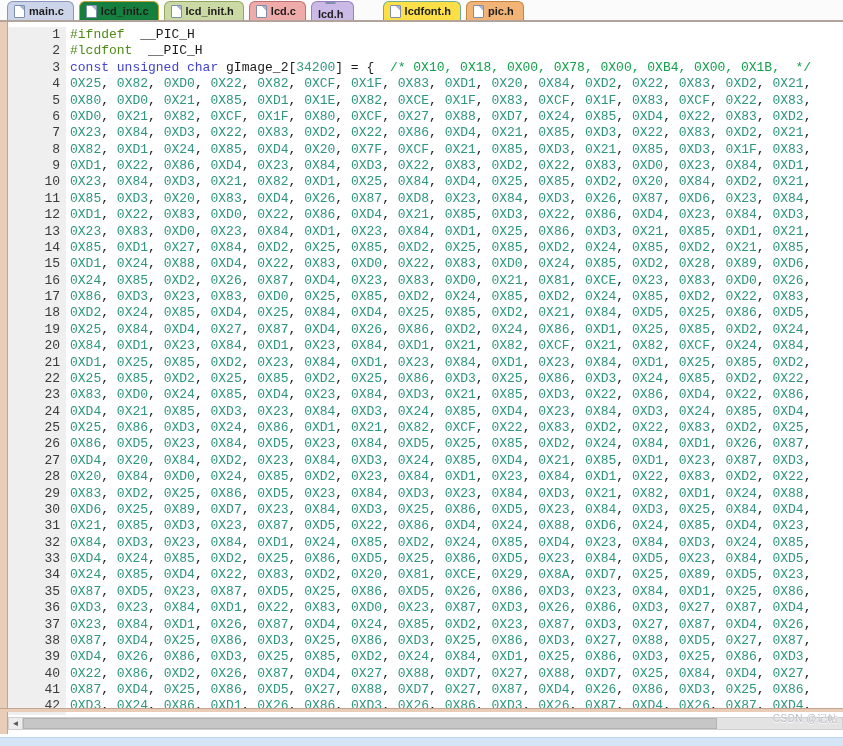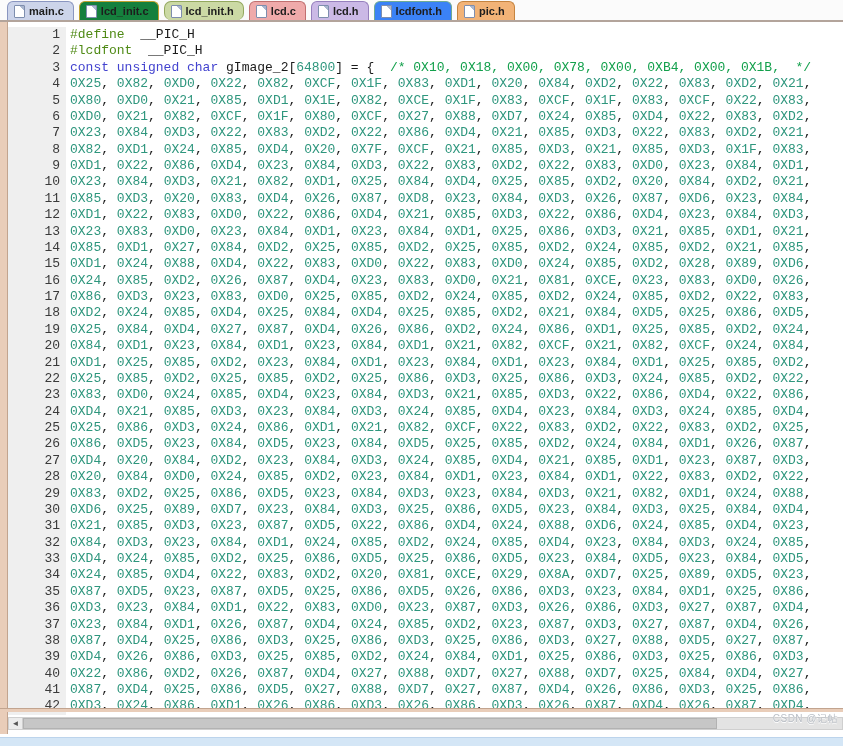--- a/index.html
+++ b/index.html
@@ -58,48 +58,48 @@
   <div id="tabbar">
 
   <div class="tab" style="background: rgb(204, 212, 234); border-color: rgb(138, 150, 192);">
         <span class="doc-icon"></span>
         <span class="tab-label">main.c</span>
       </div>
       <div class="tab" style="background: #15803d; border-color: rgb(192, 160, 48);">
         <span class="doc-icon"></span>
         <span class="tab-label">lcd_init.c</span>
       </div>
-      <div class="tab" style="background: rgb(203, 217, 164); border-color: rgb(147, 168, 94); border-radius: 7px;">
+      <div class="tab" style="background: rgb(203, 217, 164); border-color: rgb(147, 168, 94);">
         <span class="doc-icon"></span>
         <span class="tab-label">lcd_init.h</span>
       </div>
       <div class="tab" style="background: rgb(239, 170, 170); border-color: rgb(192, 112, 112); margin-top: 24px;">
         <span class="doc-icon"></span>
         <span class="tab-label">lcd.c</span>
       </div>
-      <div class="tab" style="background: rgb(203, 185, 230); border-color: rgb(150, 128, 189);">
+      <div class="tab" style="background: rgb(203, 185, 230); border-color: rgb(150, 128, 189); flex-direction: column;">
         <span class="doc-icon"></span>
         <span class="tab-label">lcd.h</span>
       </div>
-      <div class="tab" style="background: #3b82f6; border-color: rgb(111, 170, 146);">
+      <div class="tab" style="background: #fde047; border-color: rgb(111, 170, 146); margin-left: 24px;">
         <span class="doc-icon"></span>
         <span class="tab-label">lcdfont.h</span>
       </div>
       <div class="tab active" style="background: rgb(242, 179, 119); border-color: rgb(197, 132, 64);">
         <span class="doc-icon"></span>
         <span class="tab-label">pic.h</span>
       </div>
     </div>
 
   <div id="editor">
     <div id="left-border"></div>
     <div id="rows">
-        <div class="row"><span class="ln">1</span><span class="code"><span class="tk-pp">#define </span><span class="tk-plain"> __PIC_H</span></span></div>
+        <div class="row"><span class="ln">1</span><span class="code"><span class="tk-pp">#ifndef </span><span class="tk-plain"> __PIC_H</span></span></div>
         <div class="row"><span class="ln">2</span><span class="code"><span class="tk-pp">#lcdfont </span><span class="tk-plain"> __PIC_H</span></span></div>
-        <div class="row"><span class="ln">3</span><span class="code"><span class="tk-kw">const unsigned char</span><span class="tk-plain"> gImage_2[</span><span class="tk-num">64800</span><span class="tk-plain">] = {  </span><span class="tk-comment">/* 0X10, 0X18, 0X00, 0X78, 0X00, 0XB4, 0X00, 0X1B,  */</span></span></div>
+        <div class="row"><span class="ln">3</span><span class="code"><span class="tk-kw">const unsigned char</span><span class="tk-plain"> gImage_2[</span><span class="tk-num">34200</span><span class="tk-plain">] = {  </span><span class="tk-comment">/* 0X10, 0X18, 0X00, 0X78, 0X00, 0XB4, 0X00, 0X1B,  */</span></span></div>
         <div class="row"><span class="ln">4</span><span class="code"><span class="tk-num">0X25</span><span class="tk-plain">, </span><span class="tk-num">0X82</span><span class="tk-plain">, </span><span class="tk-num">0XD0</span><span class="tk-plain">, </span><span class="tk-num">0X22</span><span class="tk-plain">, </span><span class="tk-num">0X82</span><span class="tk-plain">, </span><span class="tk-num">0XCF</span><span class="tk-plain">, </span><span class="tk-num">0X1F</span><span class="tk-plain">, </span><span class="tk-num">0X83</span><span class="tk-plain">, </span><span class="tk-num">0XD1</span><span class="tk-plain">, </span><span class="tk-num">0X20</span><span class="tk-plain">, </span><span class="tk-num">0X84</span><span class="tk-plain">, </span><span class="tk-num">0XD2</span><span class="tk-plain">, </span><span class="tk-num">0X22</span><span class="tk-plain">, </span><span class="tk-num">0X83</span><span class="tk-plain">, </span><span class="tk-num">0XD2</span><span class="tk-plain">, </span><span class="tk-num">0X21</span><span class="tk-plain">, </span></span></div>
         <div class="row"><span class="ln">5</span><span class="code"><span class="tk-num">0X80</span><span class="tk-plain">, </span><span class="tk-num">0XD0</span><span class="tk-plain">, </span><span class="tk-num">0X21</span><span class="tk-plain">, </span><span class="tk-num">0X85</span><span class="tk-plain">, </span><span class="tk-num">0XD1</span><span class="tk-plain">, </span><span class="tk-num">0X1E</span><span class="tk-plain">, </span><span class="tk-num">0X82</span><span class="tk-plain">, </span><span class="tk-num">0XCE</span><span class="tk-plain">, </span><span class="tk-num">0X1F</span><span class="tk-plain">, </span><span class="tk-num">0X83</span><span class="tk-plain">, </span><span class="tk-num">0XCF</span><span class="tk-plain">, </span><span class="tk-num">0X1F</span><span class="tk-plain">, </span><span class="tk-num">0X83</span><span class="tk-plain">, </span><span class="tk-num">0XCF</span><span class="tk-plain">, </span><span class="tk-num">0X22</span><span class="tk-plain">, </span><span class="tk-num">0X83</span><span class="tk-plain">, </span></span></div>
         <div class="row"><span class="ln">6</span><span class="code"><span class="tk-num">0XD0</span><span class="tk-plain">, </span><span class="tk-num">0X21</span><span class="tk-plain">, </span><span class="tk-num">0X82</span><span class="tk-plain">, </span><span class="tk-num">0XCF</span><span class="tk-plain">, </span><span class="tk-num">0X1F</span><span class="tk-plain">, </span><span class="tk-num">0X80</span><span class="tk-plain">, </span><span class="tk-num">0XCF</span><span class="tk-plain">, </span><span class="tk-num">0X27</span><span class="tk-plain">, </span><span class="tk-num">0X88</span><span class="tk-plain">, </span><span class="tk-num">0XD7</span><span class="tk-plain">, </span><span class="tk-num">0X24</span><span class="tk-plain">, </span><span class="tk-num">0X85</span><span class="tk-plain">, </span><span class="tk-num">0XD4</span><span class="tk-plain">, </span><span class="tk-num">0X22</span><span class="tk-plain">, </span><span class="tk-num">0X83</span><span class="tk-plain">, </span><span class="tk-num">0XD2</span><span class="tk-plain">, </span></span></div>
         <div class="row"><span class="ln">7</span><span class="code"><span class="tk-num">0X23</span><span class="tk-plain">, </span><span class="tk-num">0X84</span><span class="tk-plain">, </span><span class="tk-num">0XD3</span><span class="tk-plain">, </span><span class="tk-num">0X22</span><span class="tk-plain">, </span><span class="tk-num">0X83</span><span class="tk-plain">, </span><span class="tk-num">0XD2</span><span class="tk-plain">, </span><span class="tk-num">0X22</span><span class="tk-plain">, </span><span class="tk-num">0X86</span><span class="tk-plain">, </span><span class="tk-num">0XD4</span><span class="tk-plain">, </span><span class="tk-num">0X21</span><span class="tk-plain">, </span><span class="tk-num">0X85</span><span class="tk-plain">, </span><span class="tk-num">0XD3</span><span class="tk-plain">, </span><span class="tk-num">0X22</span><span class="tk-plain">, </span><span class="tk-num">0X83</span><span class="tk-plain">, </span><span class="tk-num">0XD2</span><span class="tk-plain">, </span><span class="tk-num">0X21</span><span class="tk-plain">, </span></span></div>
         <div class="row"><span class="ln">8</span><span class="code"><span class="tk-num">0X82</span><span class="tk-plain">, </span><span class="tk-num">0XD1</span><span class="tk-plain">, </span><span class="tk-num">0X24</span><span class="tk-plain">, </span><span class="tk-num">0X85</span><span class="tk-plain">, </span><span class="tk-num">0XD4</span><span class="tk-plain">, </span><span class="tk-num">0X20</span><span class="tk-plain">, </span><span class="tk-num">0X7F</span><span class="tk-plain">, </span><span class="tk-num">0XCF</span><span class="tk-plain">, </span><span class="tk-num">0X21</span><span class="tk-plain">, </span><span class="tk-num">0X85</span><span class="tk-plain">, </span><span class="tk-num">0XD3</span><span class="tk-plain">, </span><span class="tk-num">0X21</span><span class="tk-plain">, </span><span class="tk-num">0X85</span><span class="tk-plain">, </span><span class="tk-num">0XD3</span><span class="tk-plain">, </span><span class="tk-num">0X1F</span><span class="tk-plain">, </span><span class="tk-num">0X83</span><span class="tk-plain">, </span></span></div>
         <div class="row"><span class="ln">9</span><span class="code"><span class="tk-num">0XD1</span><span class="tk-plain">, </span><span class="tk-num">0X22</span><span class="tk-plain">, </span><span class="tk-num">0X86</span><span class="tk-plain">, </span><span class="tk-num">0XD4</span><span class="tk-plain">, </span><span class="tk-num">0X23</span><span class="tk-plain">, </span><span class="tk-num">0X84</span><span class="tk-plain">, </span><span class="tk-num">0XD3</span><span class="tk-plain">, </span><span class="tk-num">0X22</span><span class="tk-plain">, </span><span class="tk-num">0X83</span><span class="tk-plain">, </span><span class="tk-num">0XD2</span><span class="tk-plain">, </span><span class="tk-num">0X22</span><span class="tk-plain">, </span><span class="tk-num">0X83</span><span class="tk-plain">, </span><span class="tk-num">0XD0</span><span class="tk-plain">, </span><span class="tk-num">0X23</span><span class="tk-plain">, </span><span class="tk-num">0X84</span><span class="tk-plain">, </span><span class="tk-num">0XD1</span><span class="tk-plain">, </span></span></div>
         <div class="row"><span class="ln">10</span><span class="code"><span class="tk-num">0X23</span><span class="tk-plain">, </span><span class="tk-num">0X84</span><span class="tk-plain">, </span><span class="tk-num">0XD3</span><span class="tk-plain">, </span><span class="tk-num">0X21</span><span class="tk-plain">, </span><span class="tk-num">0X82</span><span class="tk-plain">, </span><span class="tk-num">0XD1</span><span class="tk-plain">, </span><span class="tk-num">0X25</span><span class="tk-plain">, </span><span class="tk-num">0X84</span><span class="tk-plain">, </span><span class="tk-num">0XD4</span><span class="tk-plain">, </span><span class="tk-num">0X25</span><span class="tk-plain">, </span><span class="tk-num">0X85</span><span class="tk-plain">, </span><span class="tk-num">0XD2</span><span class="tk-plain">, </span><span class="tk-num">0X20</span><span class="tk-plain">, </span><span class="tk-num">0X84</span><span class="tk-plain">, </span><span class="tk-num">0XD2</span><span class="tk-plain">, </span><span class="tk-num">0X21</span><span class="tk-plain">, </span></span></div>
         <div class="row"><span class="ln">11</span><span class="code"><span class="tk-num">0X85</span><span class="tk-plain">, </span><span class="tk-num">0XD3</span><span class="tk-plain">, </span><span class="tk-num">0X20</span><span class="tk-plain">, </span><span class="tk-num">0X83</span><span class="tk-plain">, </span><span class="tk-num">0XD4</span><span class="tk-plain">, </span><span class="tk-num">0X26</span><span class="tk-plain">, </span><span class="tk-num">0X87</span><span class="tk-plain">, </span><span class="tk-num">0XD8</span><span class="tk-plain">, </span><span class="tk-num">0X23</span><span class="tk-plain">, </span><span class="tk-num">0X84</span><span class="tk-plain">, </span><span class="tk-num">0XD3</span><span class="tk-plain">, </span><span class="tk-num">0X26</span><span class="tk-plain">, </span><span class="tk-num">0X87</span><span class="tk-plain">, </span><span class="tk-num">0XD6</span><span class="tk-plain">, </span><span class="tk-num">0X23</span><span class="tk-plain">, </span><span class="tk-num">0X84</span><span class="tk-plain">, </span></span></div>
         <div class="row"><span class="ln">12</span><span class="code"><span class="tk-num">0XD1</span><span class="tk-plain">, </span><span class="tk-num">0X22</span><span class="tk-plain">, </span><span class="tk-num">0X83</span><span class="tk-plain">, </span><span class="tk-num">0XD0</span><span class="tk-plain">, </span><span class="tk-num">0X22</span><span class="tk-plain">, </span><span class="tk-num">0X86</span><span class="tk-plain">, </span><span class="tk-num">0XD4</span><span class="tk-plain">, </span><span class="tk-num">0X21</span><span class="tk-plain">, </span><span class="tk-num">0X85</span><span class="tk-plain">, </span><span class="tk-num">0XD3</span><span class="tk-plain">, </span><span class="tk-num">0X22</span><span class="tk-plain">, </span><span class="tk-num">0X86</span><span class="tk-plain">, </span><span class="tk-num">0XD4</span><span class="tk-plain">, </span><span class="tk-num">0X23</span><span class="tk-plain">, </span><span class="tk-num">0X84</span><span class="tk-plain">, </span><span class="tk-num">0XD3</span><span class="tk-plain">, </span></span></div>
         <div class="row"><span class="ln">13</span><span class="code"><span class="tk-num">0X23</span><span class="tk-plain">, </span><span class="tk-num">0X83</span><span class="tk-plain">, </span><span class="tk-num">0XD0</span><span class="tk-plain">, </span><span class="tk-num">0X23</span><span class="tk-plain">, </span><span class="tk-num">0X84</span><span class="tk-plain">, </span><span class="tk-num">0XD1</span><span class="tk-plain">, </span><span class="tk-num">0X23</span><span class="tk-plain">, </span><span class="tk-num">0X84</span><span class="tk-plain">, </span><span class="tk-num">0XD1</span><span class="tk-plain">, </span><span class="tk-num">0X25</span><span class="tk-plain">, </span><span class="tk-num">0X86</span><span class="tk-plain">, </span><span class="tk-num">0XD3</span><span class="tk-plain">, </span><span class="tk-num">0X21</span><span class="tk-plain">, </span><span class="tk-num">0X85</span><span class="tk-plain">, </span><span class="tk-num">0XD1</span><span class="tk-plain">, </span><span class="tk-num">0X21</span><span class="tk-plain">, </span></span></div>

